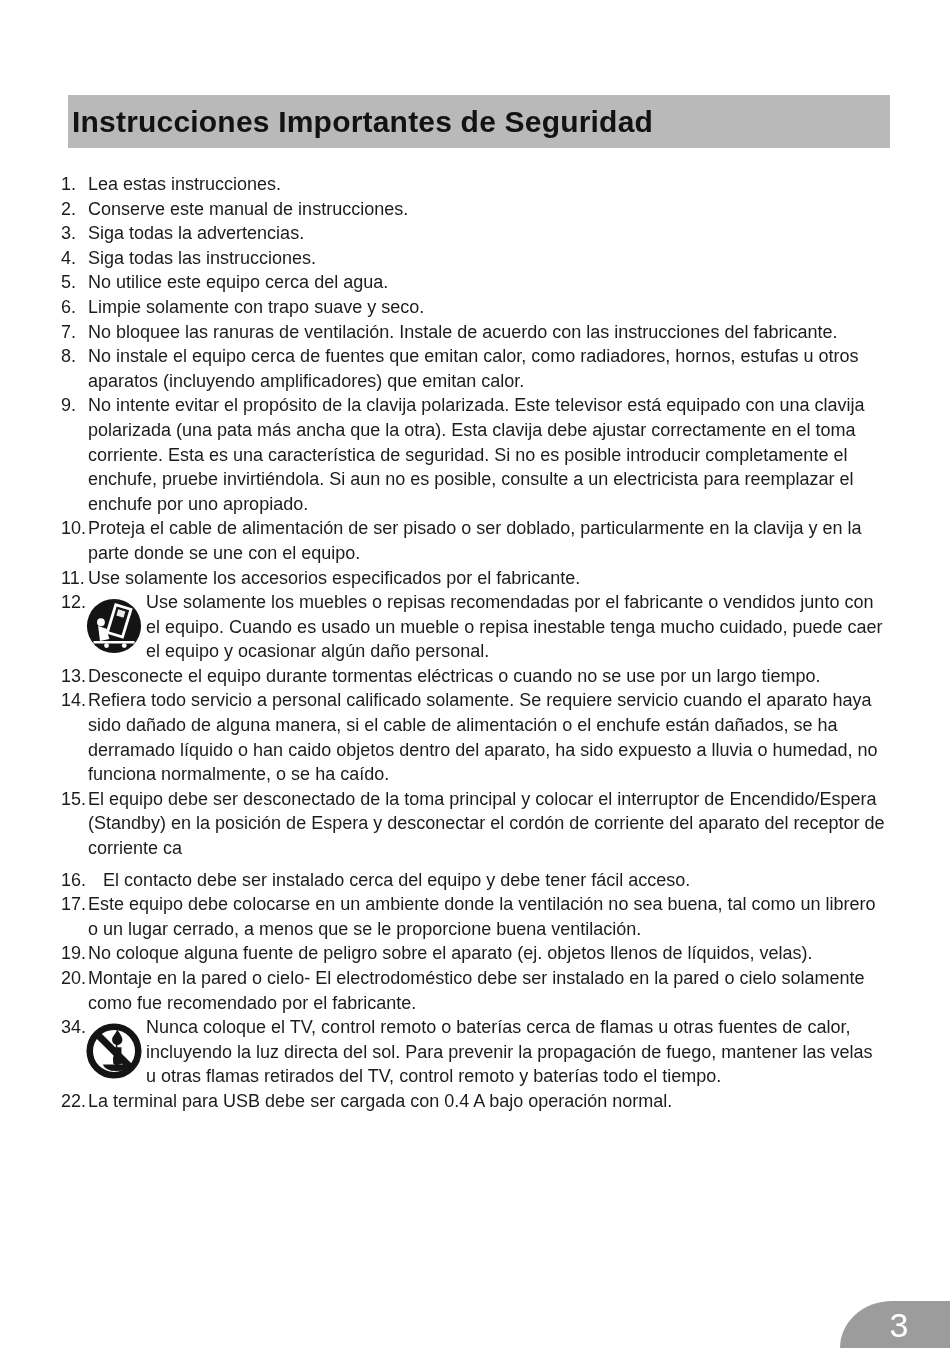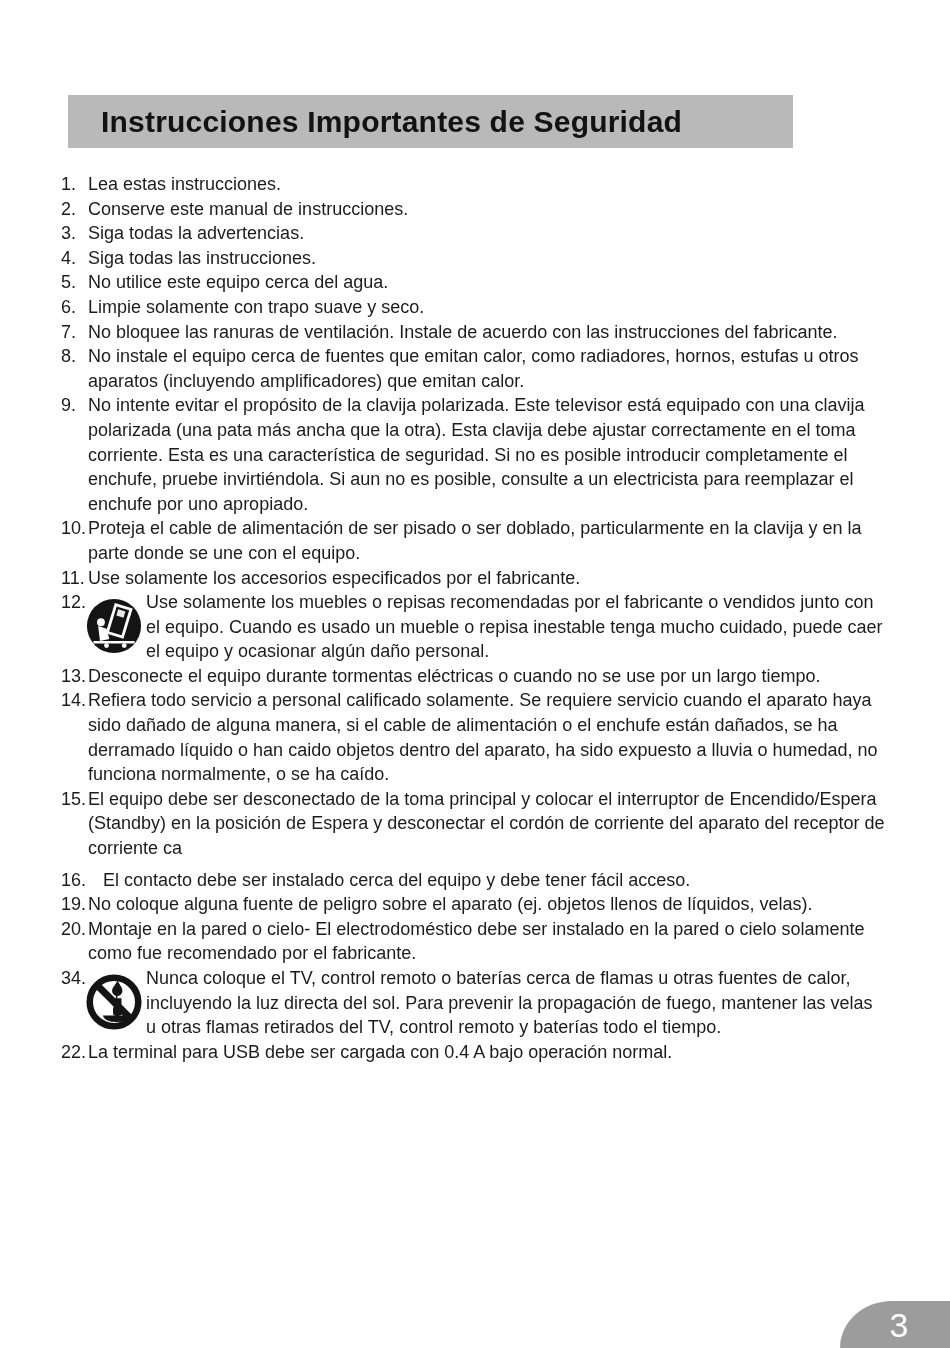--- a/index.html
+++ b/index.html
@@ -10,27 +10,27 @@
     background: #ffffff;
     overflow: hidden;
     font-family: "Liberation Sans", "DejaVu Sans", sans-serif;
     color: #1c1c1c;
   }
 
   .title-bar {
     position: absolute;
     left: 68px;
     top: 95px;
-    width: 725px;
+    width: 822px;
     height: 53px;
     background: #b9b9b9;
     display: flex;
     align-items: center;
     box-sizing: border-box;
-    padding-left: 33px;
+    padding-left: 4px;
   }
   .title-bar h1 {
     margin: 0;
     font-size: 30px;
     font-weight: bold;
     color: #121212;
     letter-spacing: 0.2px;
   }
 
   .list {
@@ -232,20 +232,27 @@
   </div>
 
   <div class="item">
     <span class="num">16.</span>
     <div class="body">
       
       <span class="text">El contacto debe ser instalado cerca del equipo y debe tener fácil acceso.</span>
     </div>
   </div>
 
+  <div class="item">
+    <span class="num">17.</span>
+    <div class="body">
+      
+      <span class="text">Este equipo debe colocarse en un ambiente donde la ventilación no sea buena, tal como un librero o un lugar cerrado, a menos que se le proporcione buena ventilación.</span>
+    </div>
+  </div>
 
 
   <div class="item">
     <span class="num">19.</span>
     <div class="body">
       
       <span class="text">No coloque alguna fuente de peligro sobre el aparato (ej. objetos llenos de líquidos, velas).</span>
     </div>
   </div>
 

